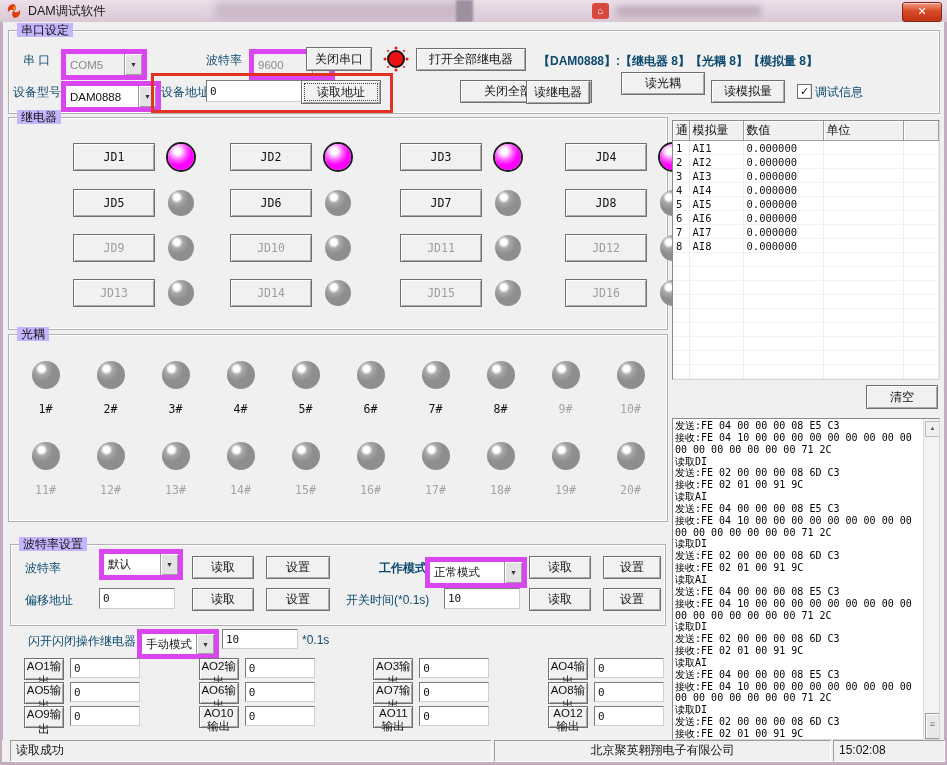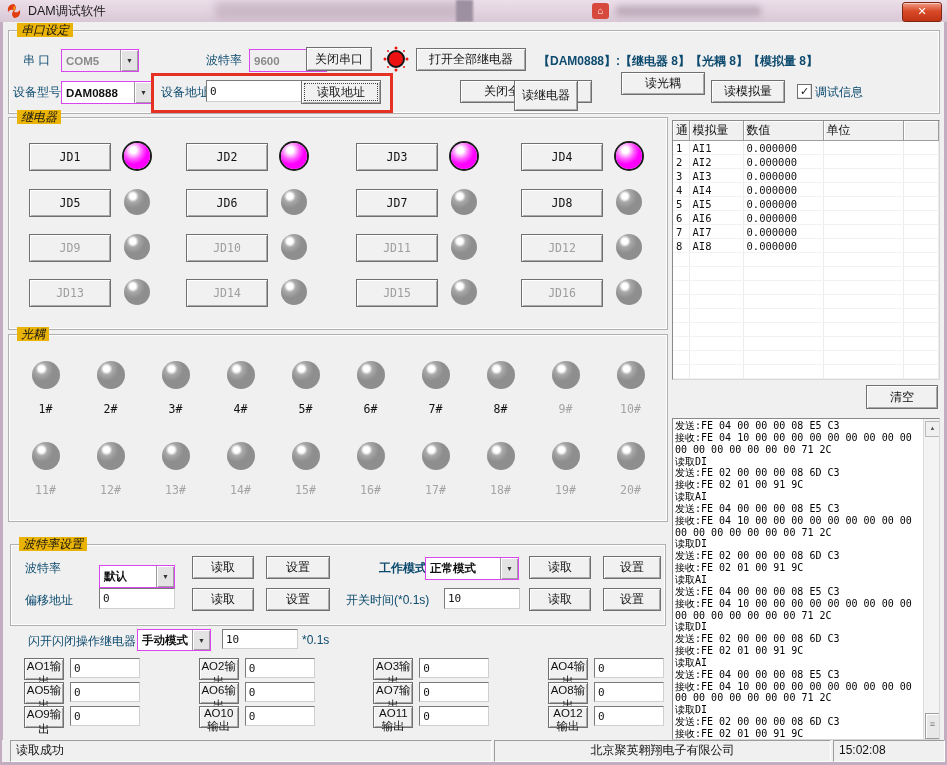--- a/index.html
+++ b/index.html
@@ -18,46 +18,46 @@
   .closebtn{position:absolute;left:902px;top:2px;width:38px;height:18px;background:linear-gradient(#ef9a84,#d94a28 45%,#c03414);border:1px solid #7e2613;border-radius:3px;color:#fff;font-size:11px;font-weight:bold;text-align:center;line-height:16px;box-shadow:inset 0 1px 0 rgba(255,255,255,.5);cursor:pointer;}
 
   
   .frame{position:absolute;background:#c2aec0;}
   .frame-l{left:0;top:22px;width:3px;height:743px;}
   .frame-r{left:944px;top:22px;width:3px;height:743px;}
   .frame-b{left:0;top:762px;width:947px;height:3px;}
 
   
   .grp{position:absolute;border:1px solid #b1b1b1;box-shadow:inset 0 0 0 1px #fdfdfd;}
-  .grp-title{position:absolute;top:-8px;left:8px;background:#eab308;padding:0 4px;line-height:14px;font-style:italic;}
+  .grp-title{position:absolute;top:-8px;left:8px;background:#c4b5fd;padding:0 4px;line-height:14px;}
   .btn{position:absolute;background:#f1f1f1;border:1px solid #707070;box-shadow:inset 1px 1px 0 #ffffff,inset -1px -1px 0 #a9a9a9;font-family:inherit;font-size:12px;color:#111;text-align:center;cursor:pointer;padding:0;}
   .btn.focusdot{outline:1px dotted #444;outline-offset:-4px;}
   .btn.disabled{color:#9e9e9e;}
   .tbox{position:absolute;background:#fff;border:1px solid #7a7a7a;border-right-color:#cfcfcf;border-bottom-color:#cfcfcf;font-family:"DejaVu Sans Mono","Liberation Mono",monospace;font-size:11px;padding:0 3px;color:#111;}
-  .combo{position:absolute;height:21px;background:#fff;border:1px solid #d946ef;display:flex;align-items:center;cursor:pointer;font-weight:bold;}
+  .combo{position:absolute;height:21px;background:#fff;border:5px solid #d946ef;display:flex;align-items:center;cursor:pointer;}
   .combo .ctext{flex:1;padding:0 4px;font-size:11.5px;white-space:nowrap;overflow:hidden;}
   .combo .carrow{width:17px;height:100%;background:#e3e3e3;border-left:1px solid #9a9a9a;box-shadow:inset 1px 1px 0 #fff,inset -1px -1px 0 #9f9f9f;font-size:7px;color:#333;display:flex;align-items:center;justify-content:center;}
   .combo.disabled{background:#f0f0f0;}
   .combo.disabled .ctext{color:#8a8a8a;}
   .lbl{position:absolute;white-space:nowrap;color:#0c4a6e;}
 
   .led{border-radius:50%;background:radial-gradient(circle at 34% 28%,#ffffff 0 3px,#a9a9a9 6px,var(--led-off) 12px);flex:0 0 auto;}
   .led-26{width:26px;height:26px;}
   .led-28{width:28px;height:28px;}
   .led.on{background:radial-gradient(circle at 36% 28%,#ffffff 0 3px,#ff5cff 9px,var(--led-on) 14px);box-shadow:0 0 0 2px #1b1b1b;}
 
   .sun{position:absolute;width:14px;height:14px;border-radius:50%;background:var(--indicator-red);border:2px solid #161616;}
   .sun::before{content:"";position:absolute;left:50%;top:50%;width:2px;height:2px;margin:-1px;border-radius:50%;
     box-shadow:0 -11px 0 .5px var(--indicator-red),0 11px 0 .5px var(--indicator-red),11px 0 0 .5px var(--indicator-red),-11px 0 0 .5px var(--indicator-red),8px -8px 0 0 var(--indicator-red),-8px -8px 0 0 var(--indicator-red),8px 8px 0 0 var(--indicator-red),-8px 8px 0 0 var(--indicator-red);}
 
   .checkbox{position:absolute;width:13px;height:13px;background:#fff;border:1px solid #707070;box-shadow:inset -1px -1px 0 #dedede;font-size:11px;line-height:12px;text-align:center;color:#111;cursor:pointer;}
   .annotation{position:absolute;border:3px solid var(--annotation-red);}
 
   
-  .relay-cell{position:absolute;display:flex;gap:13px;}
+  .relay-cell{position:absolute;display:flex;align-items:center;gap:13px;margin-left:44px;}
   .relay-btn{position:static;width:82px;height:28px;font-family:"DejaVu Sans Mono","Liberation Mono",monospace;font-size:11.5px;}
   .opto-grid{position:absolute;left:4px;top:26px;width:650px;display:grid;grid-template-columns:repeat(10,1fr);row-gap:26px;}
   .opto-cell{display:flex;flex-direction:column;align-items:center;gap:13px;}
   .opto-lab{font-family:"DejaVu Sans Mono","Liberation Mono",monospace;font-size:11.5px;color:#111;}
   .opto-lab.dim{color:#a4a4a4;}
 
   
   .ao-rows{position:absolute;left:24px;top:658px;width:640px;}
   .ao-row{display:flex;justify-content:space-between;margin-bottom:2px;height:22px;}
   .ao-cell{display:flex;gap:6px;width:116px;}
@@ -126,21 +126,21 @@
     <span class="lbl" style="left:4px;top:53px;">设备型号</span>
     <div class="combo" style="left:52px;top:50px;width:90px;">
       <span class="ctext">DAM0888</span>
         <span class="carrow">▼</span>
     </div>
     <div class="annotation" style="left:142px;top:42px;width:236px;height:34px;"></div>
     <span class="lbl" style="left:152px;top:53px;">设备地址</span>
     <input class="tbox" style="left: 197px; top: 49px; width: 90px; height: 20px;" value="0">
     <button class="btn focusdot" style="left:292px;top:49px;width:80px;height:24px;">读取地址</button>
     <button class="btn" style="left:407px;top:49px;width:132px;height:23px;margin-left:44px;">关闭全部继电器</button>
-    <button class="btn" style="left:505px;top:49px;width:64px;height:31px;">读继电器</button>
+    <button class="btn" style="left:517px;top:49px;width:64px;height:24px;">读继电器</button>
     <button class="btn" style="left:612px;top:41px;width:84px;height:23px;">读光耦</button>
     <button class="btn" style="left:702px;top:49px;width:74px;height:23px;">读模拟量</button>
     <span class="checkbox" style="left:788px;top:53px;">✓</span>
     <span class="lbl" style="left:806px;top:53px;">调试信息</span>
   </div>
 
   <div class="grp" style="left:8px;top:117px;width:658px;height:211px;">
     <span class="grp-title">继电器</span>
 
     <div class="relay-cell" style="left:20px;top:25px;">
@@ -294,21 +294,21 @@
       <div class="opto-cell">
           <span class="led led-28"></span>
           <span class="opto-lab dim">20#</span>
         </div>
     </div>
   </div>
 
   <div class="grp" style="left:10px;top:544px;width:654px;height:80px;">
     <span class="grp-title">波特率设置</span>
     <span class="lbl" style="left:14px;top:15px;">波特率</span>
-    <div class="combo" style="left:88px;top:20px;width:74px;">
+    <div class="combo" style="left:88px;top:4px;width:74px;">
       <span class="ctext">默认</span>
         <span class="carrow">▼</span>
     </div>
     <button class="btn" style="left:181px;top:11px;width:62px;height:23px;">读取</button>
     <button class="btn" style="left:255px;top:11px;width:64px;height:23px;">设置</button>
     <span class="lbl" style="left:368px;top:15px;font-weight:bold;">工作模式</span>
     <div class="combo" style="left:414px;top:12px;width:92px;">
       <span class="ctext">正常模式</span>
         <span class="carrow">▼</span>
     </div>

